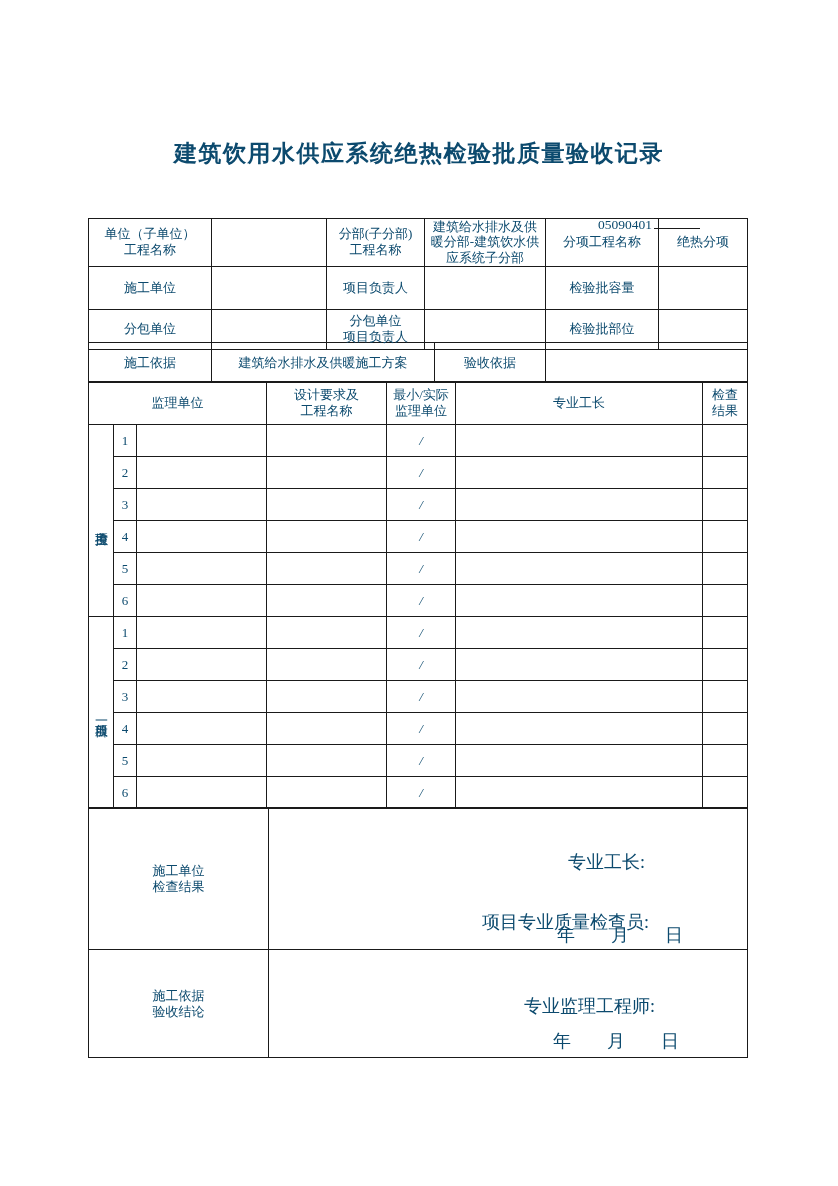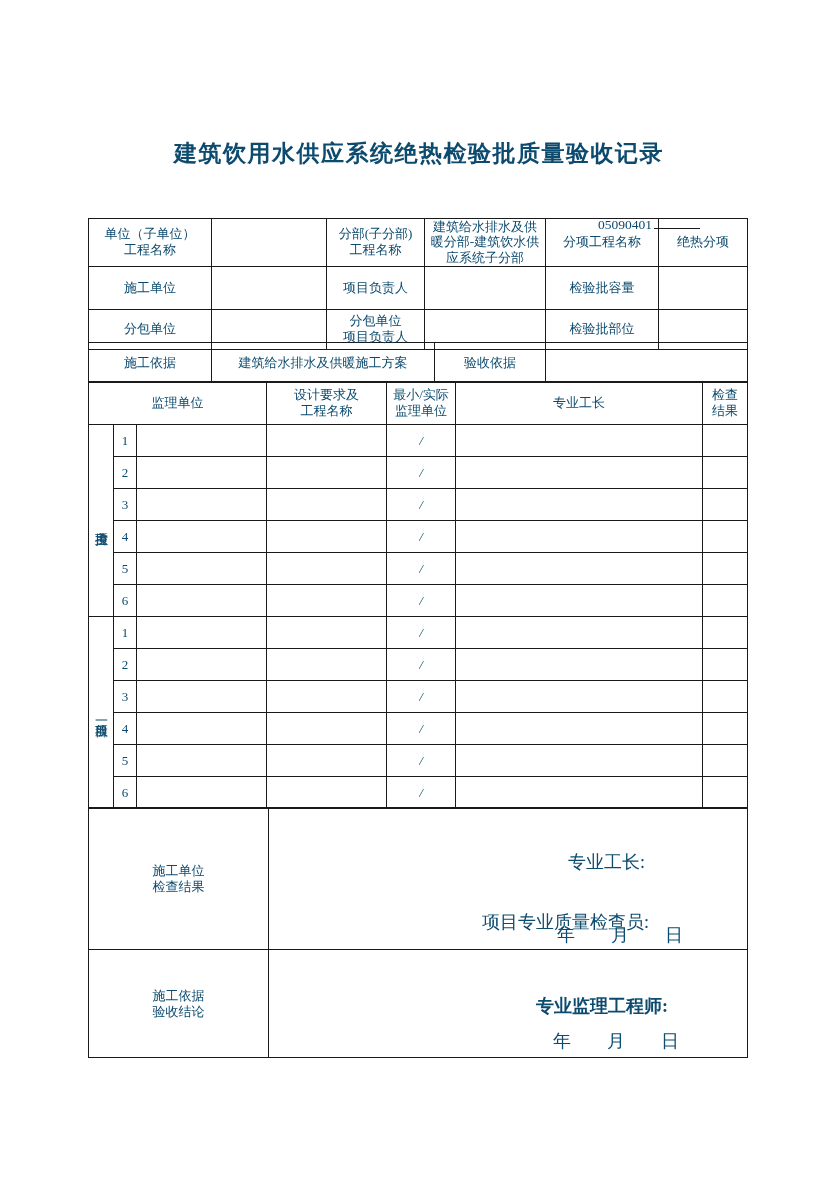--- a/index.html
+++ b/index.html
@@ -237,20 +237,20 @@
       <td>
         <span class="sig" style="top:44px;right:102px;">专业工长:</span>
         <span class="sig" style="top:88px;right:98px;margin-top:16px;">项目专业质量检查员:</span>
         <span class="sig" style="top:117px;right:64px;">年　　月　　日</span>
       </td>
     </tr>
     <tr class="r2">
       <td class="ml">施工依据
 验收结论</td>
       <td>
-        <span class="sig" style="top:46px;right:79px;font-weight:bold;">专业监理工程师:</span>
+        <span class="sig" style="top:46px;right:92px;">专业监理工程师:</span>
         <span class="sig" style="top:81px;right:68px;">年　　月　　日</span>
       </td>
     </tr>
   </tbody>
     </table>
 
 </div>
 
 </body></html>

